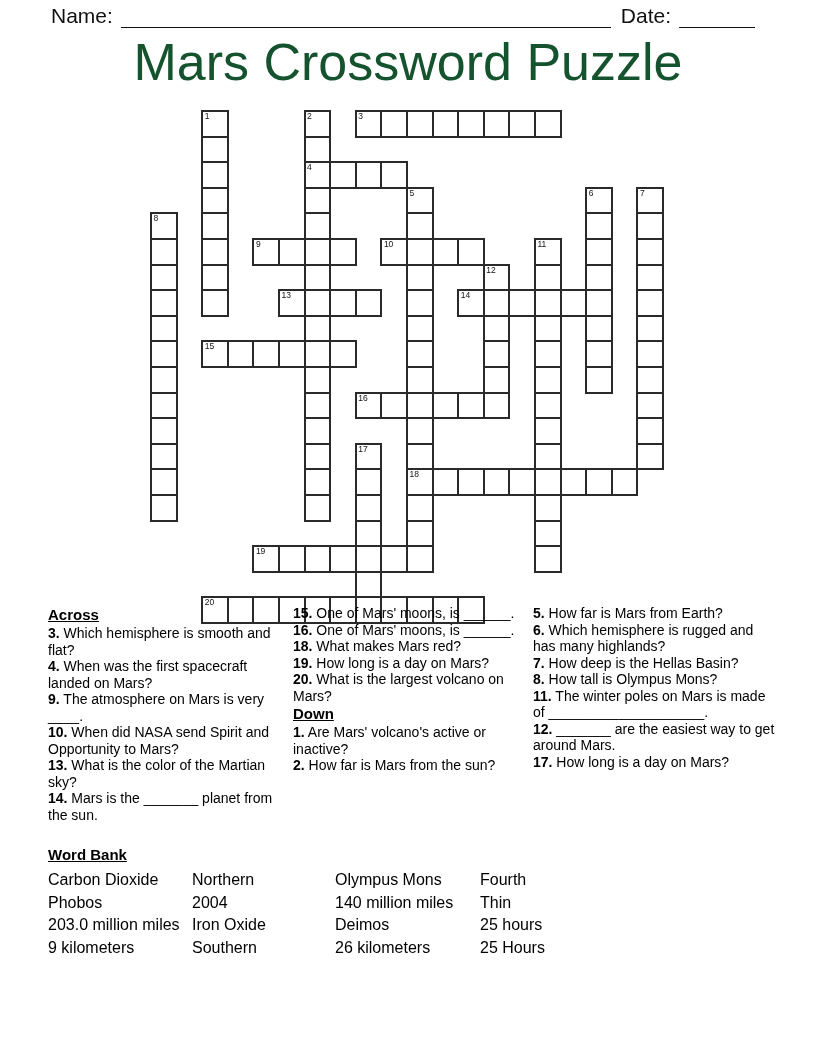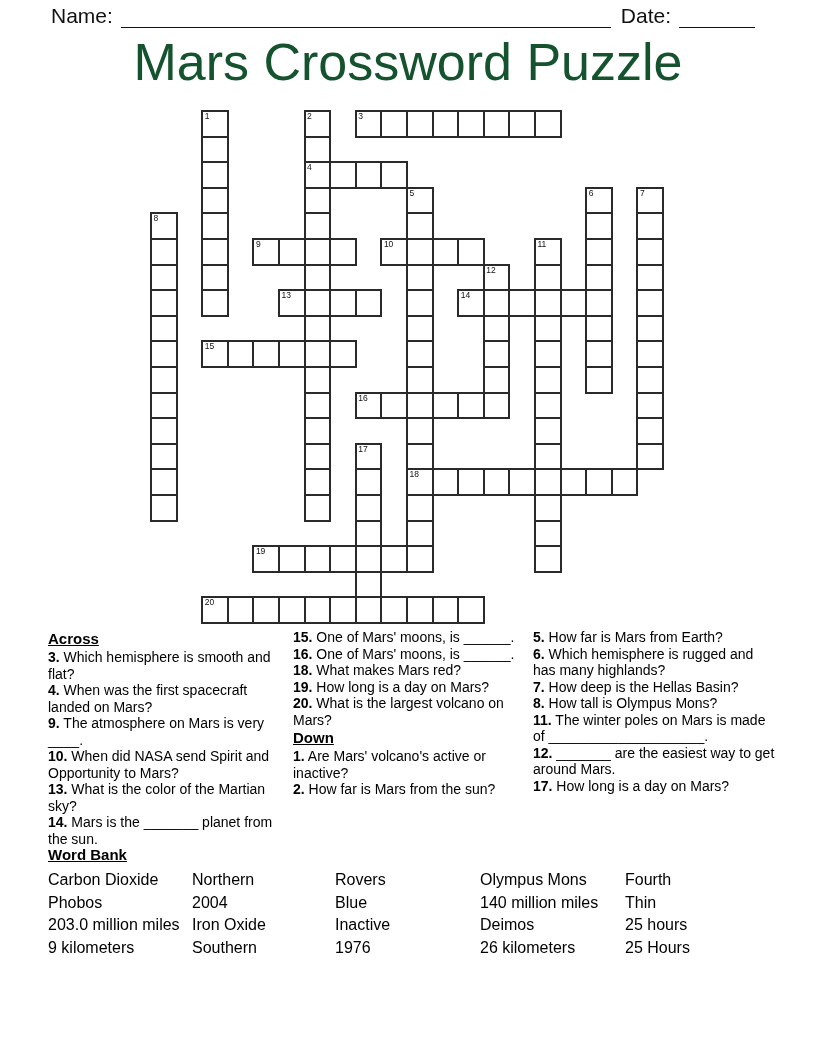--- a/index.html
+++ b/index.html
@@ -17,21 +17,21 @@
   .title{position:absolute;left:0;top:33px;width:100%;text-align:center;
          font-size:52px;line-height:58px;color:#14532d;letter-spacing:0;}
 
   
   .grid{position:absolute;left:150px;top:110px;width:516px;height:516px;}
   .cell{position:absolute;width:27.6px;height:27.6px;box-sizing:border-box;
         border:2px solid #2a2a2a;background:#fff;}
   .cnum{position:absolute;top:-1px;left:1.5px;font-size:8.5px;line-height:10px;color:#111;}
 
   
-  .clue-col{position:absolute;top:629px;font-size:14px;line-height:16.5px;color:#000;}
+  .clue-col{position:absolute;top:605px;font-size:14px;line-height:16.5px;color:#000;}
   .col1{left:48px;width:238px;}
   .col2{left:293px;width:236px;}
   .col3{left:533px;width:246px;}
   .clue-heading{font-weight:bold;text-decoration:underline;font-size:15px;line-height:20px;}
   .clue .num{font-weight:bold;}
 
   
   .wordbank{position:absolute;left:48px;top:845px;width:740px;}
   .wb-heading{font-weight:bold;text-decoration:underline;font-size:15px;line-height:20px;margin-bottom:4px;}
   .wb-table{display:flex;}
@@ -287,26 +287,20 @@
           <div class="wb-item">203.0 million miles</div>
           <div class="wb-item">9 kilometers</div>
         </div>
         <div class="wb-col">
           <div class="wb-item">Northern</div>
           <div class="wb-item">2004</div>
           <div class="wb-item">Iron Oxide</div>
           <div class="wb-item">Southern</div>
         </div>
         <div class="wb-col">
-          <div class="wb-item">Rovers</div>
-          <div class="wb-item">Blue</div>
-          <div class="wb-item">Inactive</div>
-          <div class="wb-item">1976</div>
-        </div>
-        <div class="wb-col">
           <div class="wb-item">Olympus Mons</div>
           <div class="wb-item">140 million miles</div>
           <div class="wb-item">Deimos</div>
           <div class="wb-item">26 kilometers</div>
         </div>
         <div class="wb-col">
           <div class="wb-item">Fourth</div>
           <div class="wb-item">Thin</div>
           <div class="wb-item">25 hours</div>
           <div class="wb-item">25 Hours</div>

